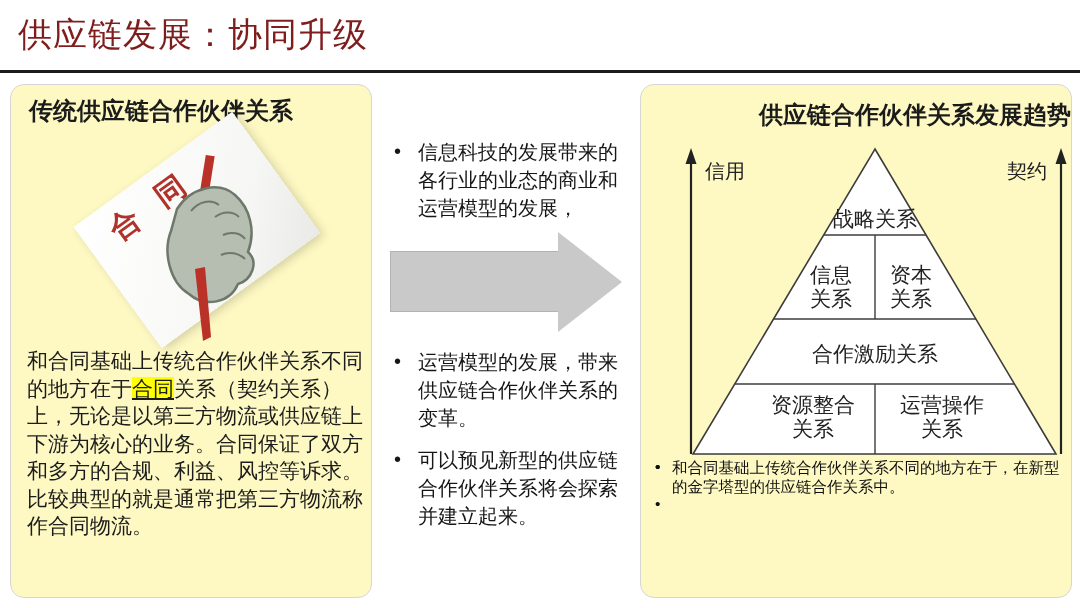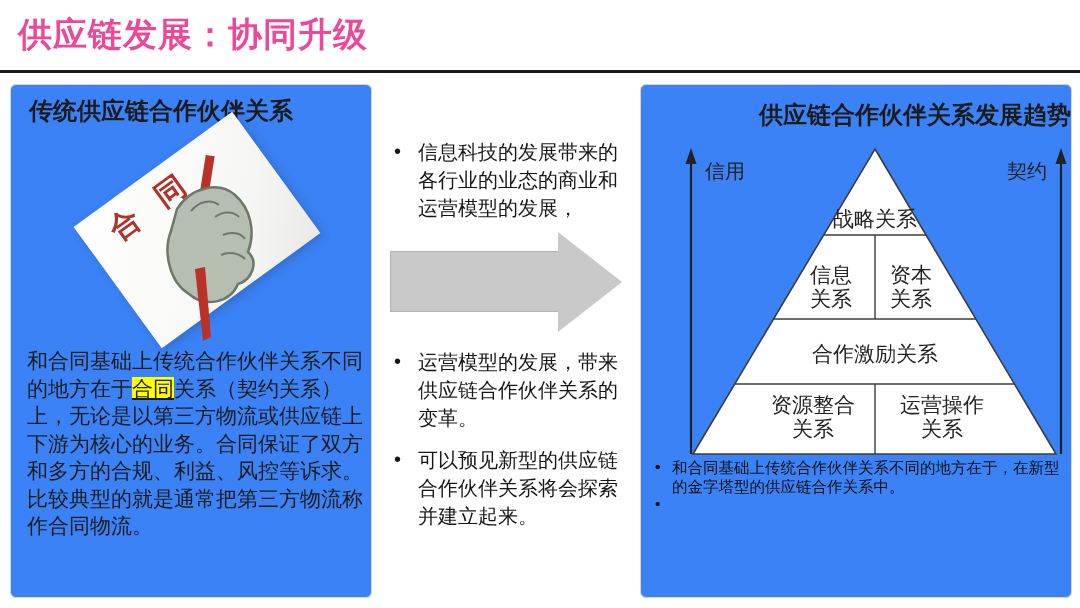--- a/index.html
+++ b/index.html
@@ -1,24 +1,24 @@
 <!DOCTYPE html>
 <html><head>
 <meta charset="utf-8">
 <style>
   * { margin:0; padding:0; box-sizing:border-box; }
   body { background:#ffffff; }
   .page {
     position:relative; width:1080px; height:608px; background:#ffffff;
     font-family:"Liberation Sans", sans-serif; overflow:hidden; color:#1a1a1a;
   }
-  .page-title { position:absolute; left:18px; top:12px; font-size:34px; font-weight:700; color:#ec4899; letter-spacing:1px; }
+  .page-title { position:absolute; left:18px; top:12px; font-size:34px; font-weight:400; color:#7f1d1d; letter-spacing:1px; }
   .title-rule { position:absolute; left:0; top:70px; width:1080px; border-top:3px solid #1b1b1b; }
 
-  .panel { position:absolute; background:#3b82f6; border:1px solid #d6d6d6; border-radius:6px; }
+  .panel { position:absolute; background:#fef9c3; border:1px solid #d6d6d6; border-radius:14px; }
   .panel-left  { left:10px;  top:84px; width:362px; height:514px; }
   .panel-right { left:640px; top:84px; width:432px; height:514px; }
 
   .left-header { position:absolute; top:10px; left:18px; font-size:24px; font-weight:700; color:#1b1b1b; }
   .right-header { position:absolute; top:14px; left:0; width:100%; text-align:right; font-size:24px; font-weight:700; color:#1b1b1b; }
 
   
   .contract-wrap { position:absolute; top:44px; left:30px; width:302px; height:216px; }
   .contract-card {
     position:absolute; left:58px; top:26px; width:196px; height:150px;

